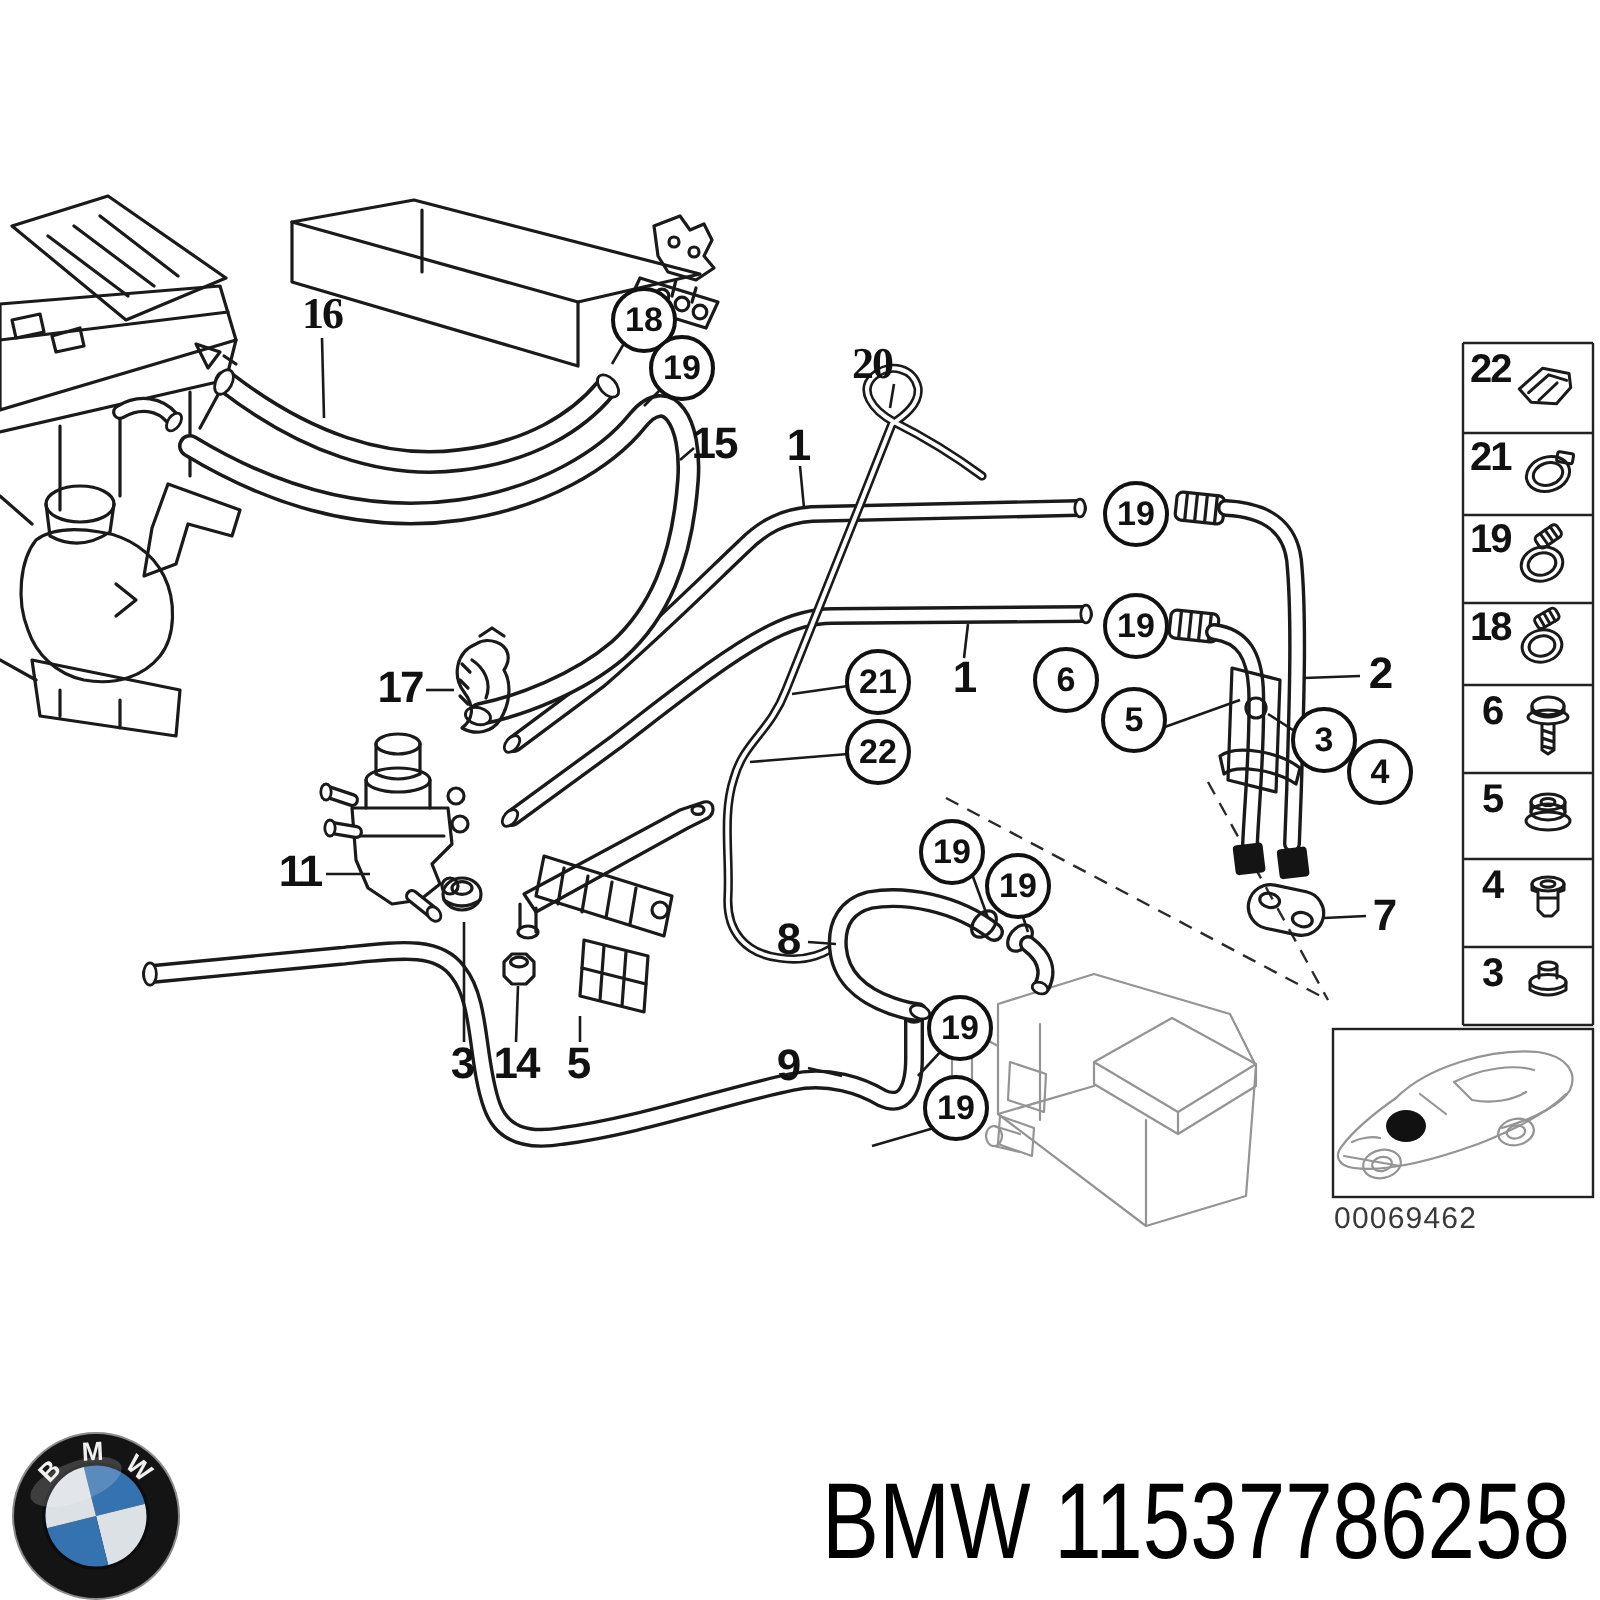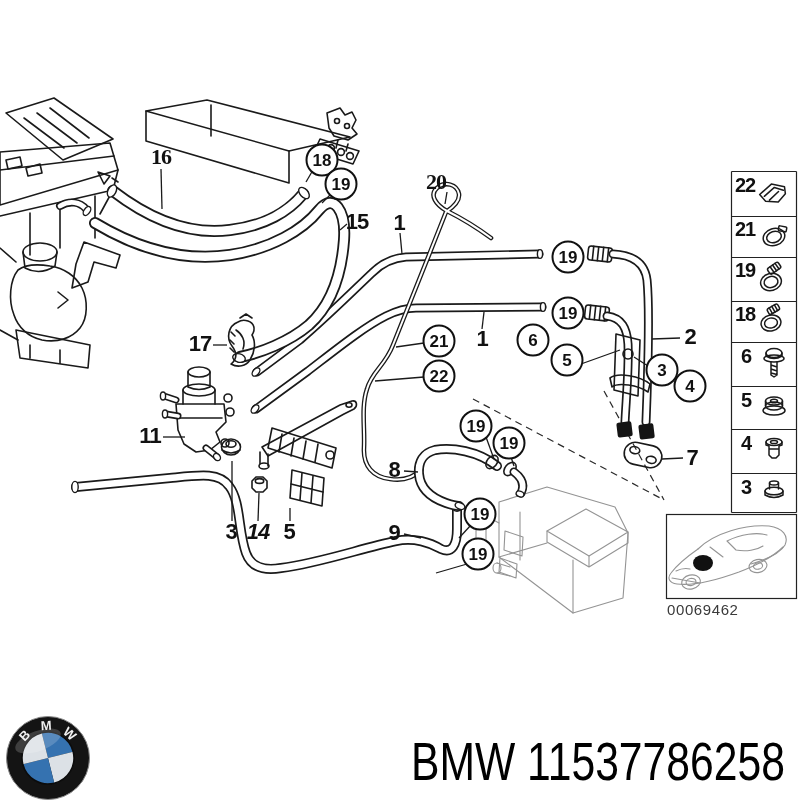--- a/index.html
+++ b/index.html
@@ -331,21 +331,21 @@
       <div class="callout plain" style="left: 357px; top: 222px;">15</div>
       <div class="callout plain" style="left: 399px; top: 223px;">1</div>
       <div class="callout plain" style="left: 200px; top: 344px;">17</div>
       <div class="callout plain" style="left: 482px; top: 339px;">1</div>
       <div class="callout plain" style="left: 690px; top: 337px;">2</div>
       <div class="callout plain" style="left: 150px; top: 436px; text-align: center;">11</div>
       <div class="callout plain" style="left: 692px; top: 458px;">7</div>
       <div class="callout plain" style="left: 394px; top: 470px;">8</div>
       <div class="callout plain" style="left: 394px; top: 533px;">9</div>
       <div class="callout plain" style="left: 231px; top: 532px;">3</div>
-      <div class="callout plain" style="left: 258px; top: 532px; font-style: italic;">14</div>
+      <div class="callout plain" style="left: 258px; top: 532px;">14</div>
       <div class="callout plain" style="left: 289px; top: 532px;">5</div>
       <div class="callout circ" style="left: 322px; top: 160px;">18</div>
       <div class="callout circ" style="left: 341px; top: 184px;">19</div>
       <div class="callout circ" style="left: 568px; top: 257px;">19</div>
       <div class="callout circ" style="left: 568px; top: 313px;">19</div>
       <div class="callout circ" style="left: 533px; top: 340px;">6</div>
       <div class="callout circ" style="left: 439px; top: 341px;">21</div>
       <div class="callout circ" style="left: 567px; top: 360px;">5</div>
       <div class="callout circ" style="left: 662px; top: 370px;">3</div>
       <div class="callout circ" style="left: 439px; top: 376px;">22</div>

